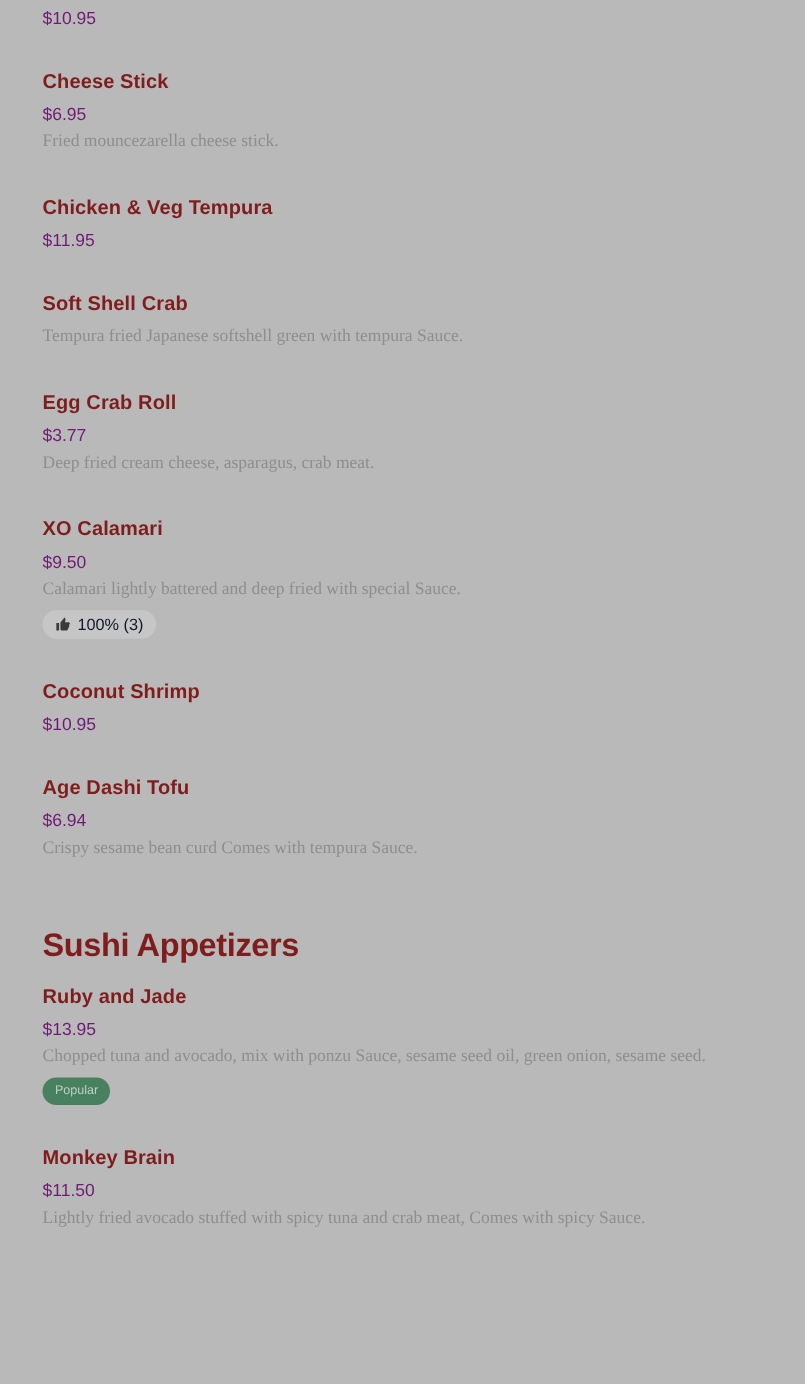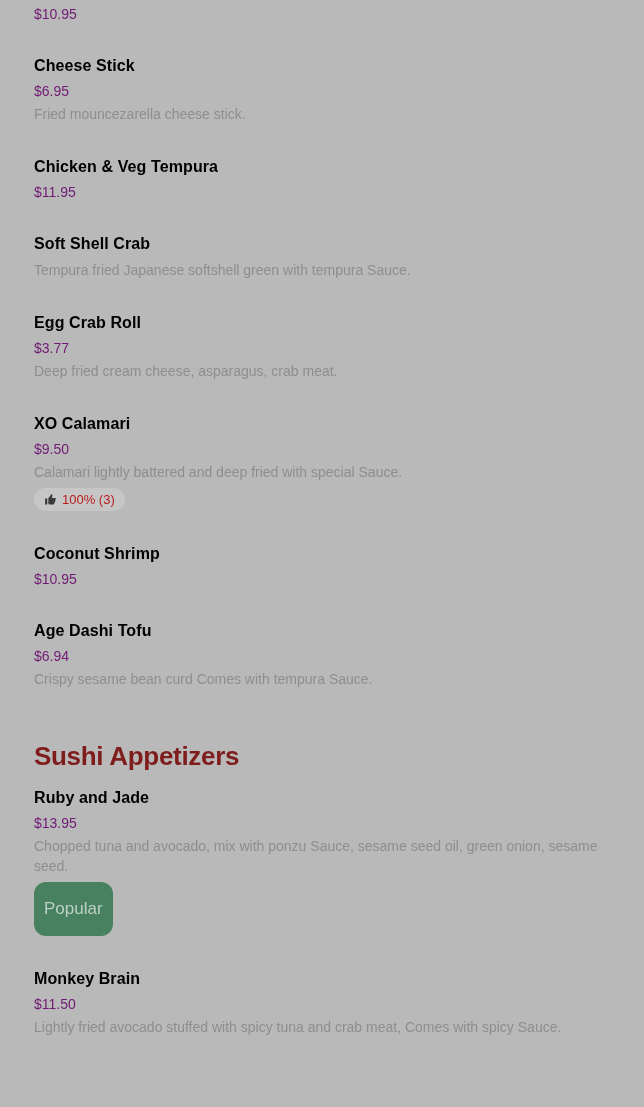--- a/index.html
+++ b/index.html
@@ -20,62 +20,63 @@
   .item {
     margin-bottom: 32px;
     cursor: pointer;
   }
   .item-name {
     margin: 0 0 6px 0;
     font-size: 16px;
     font-weight: 600;
     line-height: 21px;
     letter-spacing: 0.1px;
-    color: #000000;
+    color: #7f1d1d;
   }
   .item-price {
     font-size: 14px;
     font-weight: 400;
     line-height: 18px;
     margin-bottom: 4px;
     color: #701a75;
   }
   .item-desc {
     font-size: 14px;
     font-weight: 400;
     line-height: 20px;
     color: #8e8e8e;
     max-width: 576px;
+    font-family: Liberation Serif, serif;
   }
   .badge-row {
     margin-top: 6px;
   }
   .rating-badge {
     display: inline-flex;
     align-items: center;
     gap: 5px;
     background: #c6c6c6;
-    color: #b91c1c;
+    color: #0f172a;
     border-radius: 12px;
     padding: 4px 10px;
     font-size: 13px;
     line-height: 15px;
   }
   .rating-badge .thumb-icon {
     display: inline-flex;
     align-items: center;
     color: #3a3a3a;
   }
   .popular-badge {
     display: inline-block;
     background: #47815f;
     color: #bdd0c5;
     border-radius: 12px;
-    padding: 20px 10px;
-    font-size: 17px;
+    padding: 4px 10px;
+    font-size: 10px;
     line-height: 14px;
   }
   .section-heading {
     margin: 52px 0 16px 0;
     font-size: 26px;
     font-weight: 700;
     line-height: 30px;
     letter-spacing: -0.3px;
     color: #7f1d1d;
   }

